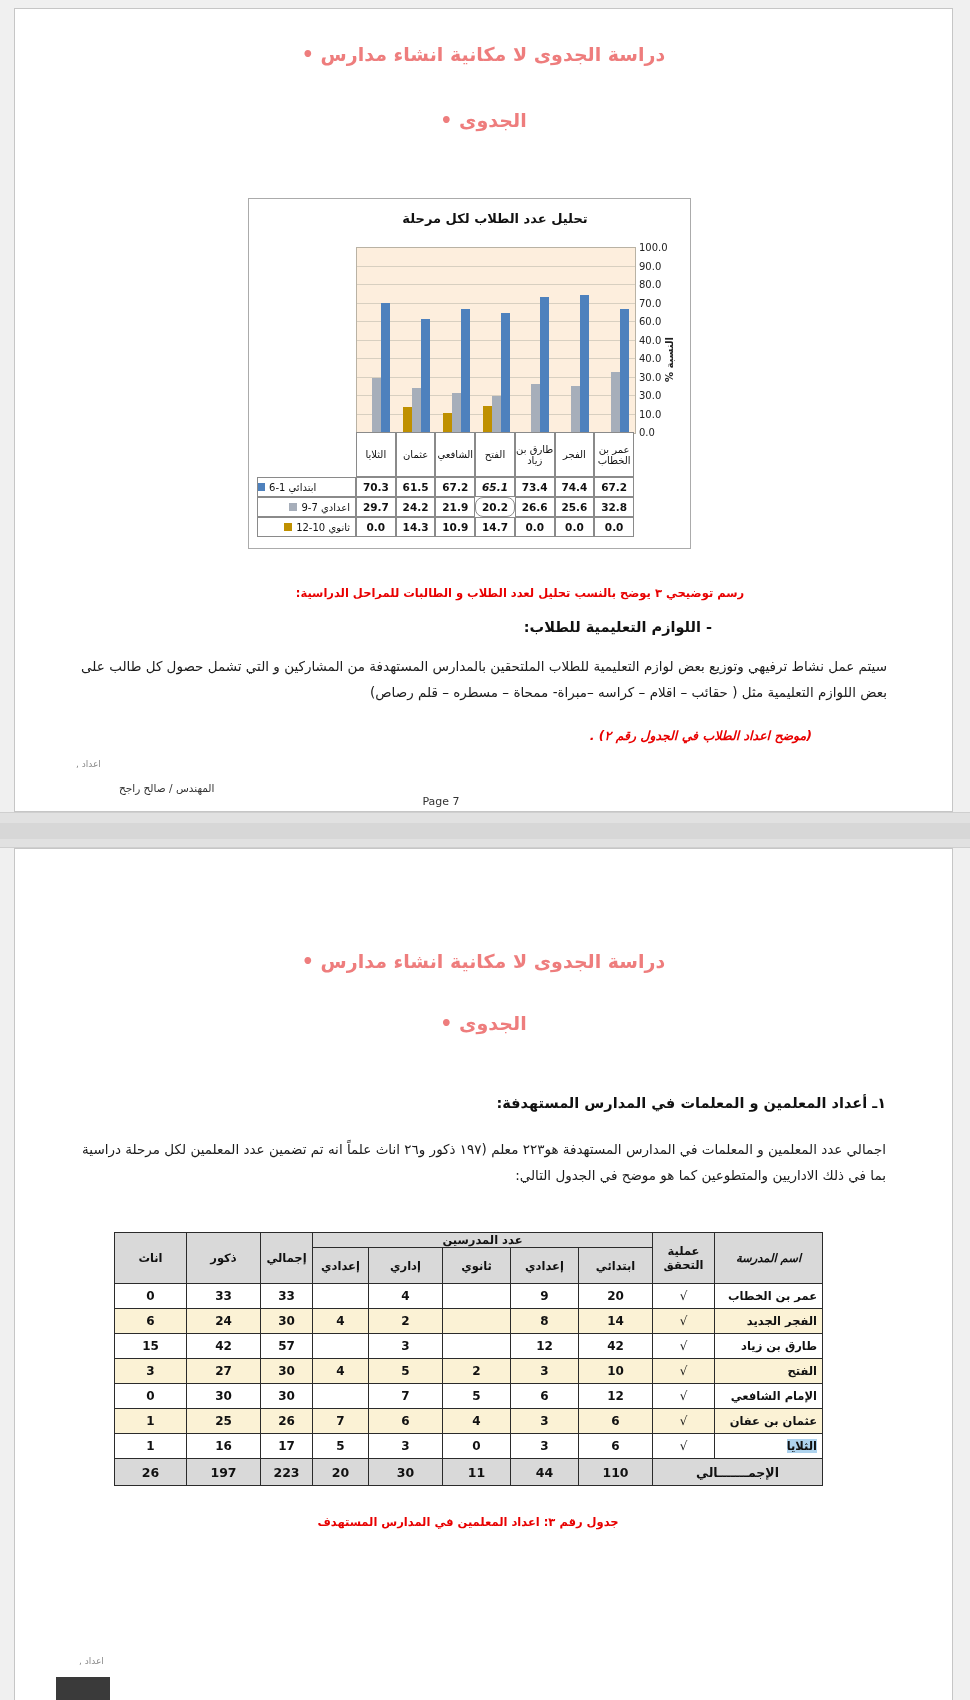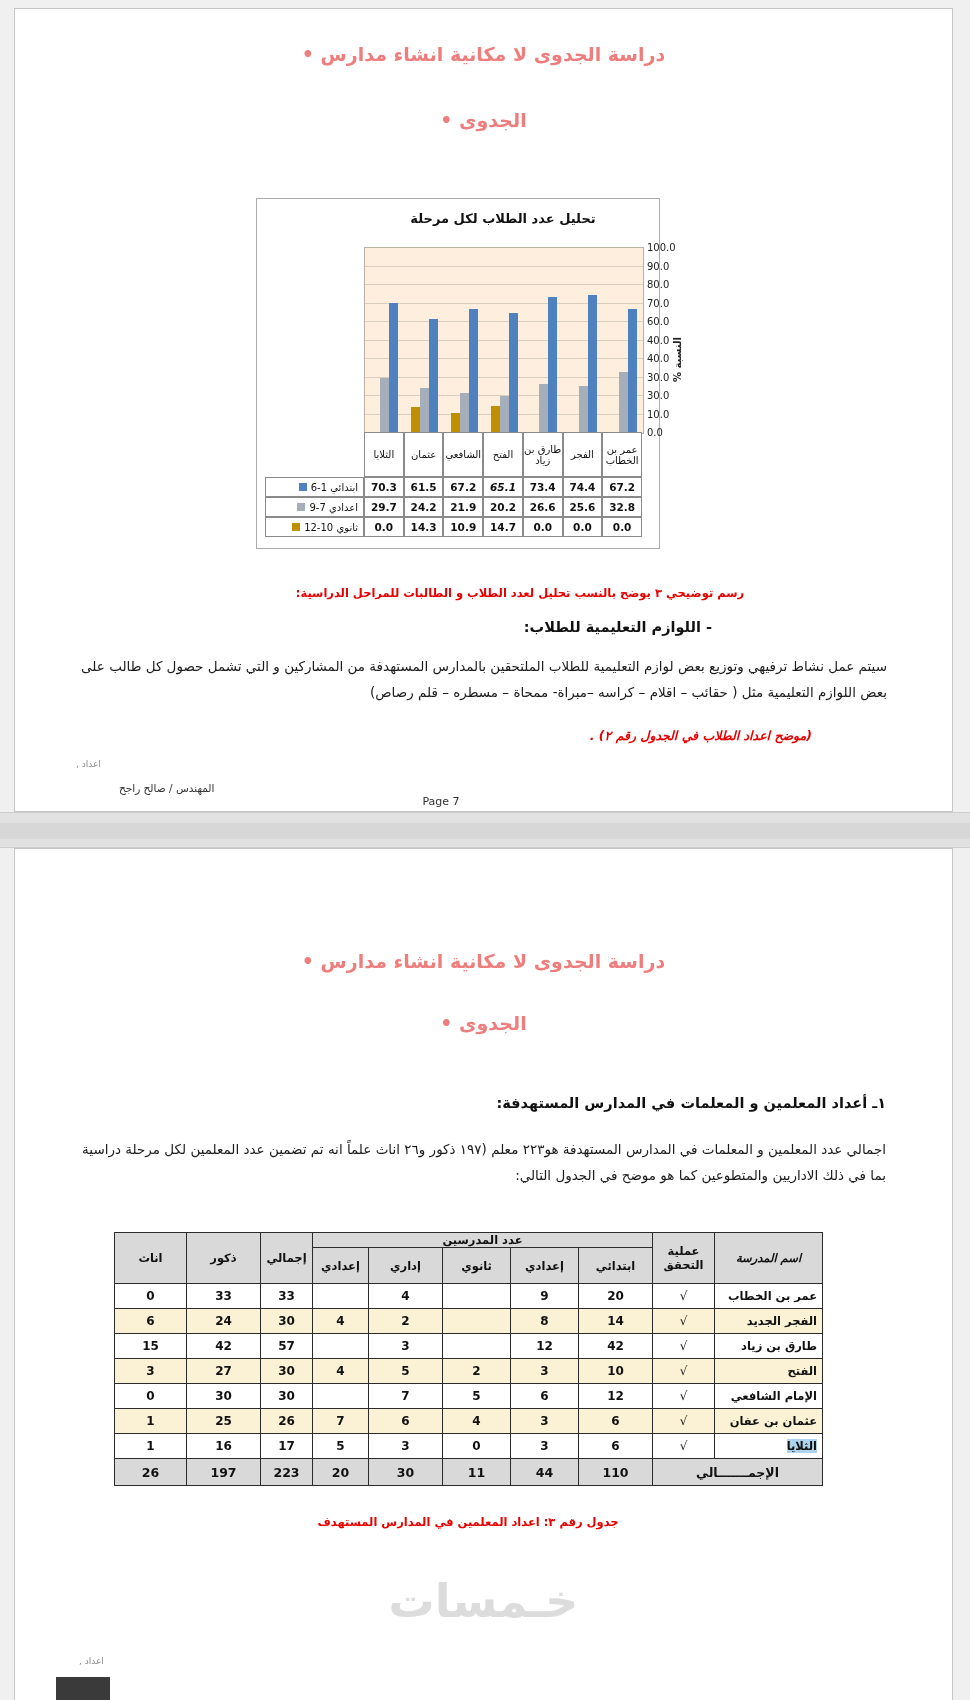--- a/index.html
+++ b/index.html
@@ -34,21 +34,21 @@
   }
   .red-note{
     position:absolute;color:#e80000;font-weight:bold;font-style:italic;font-size:12.5px;direction:rtl;text-align:right;
   }
   .tiny-footer{position:absolute;color:#8a8a8a;font-size:9px;direction:rtl;}
   .footer-author{position:absolute;color:#333;font-size:10.5px;direction:rtl;}
   .footer-page{position:absolute;color:#333;font-size:11px;text-align:center;}
 
   
   #chartbox{
-    position:absolute;left:241px;top:189px;width:404px;height:351px;
+    position:absolute;left:233px;top:189px;width:443px;height:351px;
     background:#fff;border:1px solid #ababab;box-sizing:border-box;
   }
   #chart-title{
     position:absolute;left:107px;top:12px;width:278px;text-align:center;
     font-weight:bold;font-size:13px;color:#111;direction:rtl;
   }
   #plot{
     position:absolute;left:107px;top:48px;width:278px;height:185px;
     background:#fdeedd;border:1px solid #b9b2a4;box-sizing:content-box;
   }
@@ -145,39 +145,39 @@
       </div>
     <div id="yaxis-title">النسبة %</div>
     <div id="chart-table">
         <div class="ct-cell " style="left: 99px; top: 0px; width: 39.7143px; height: 45px;">الثلايا</div>
         <div class="ct-cell " style="left: 138.714px; top: 0px; width: 39.7143px; height: 45px;">عثمان</div>
         <div class="ct-cell " style="left: 178.429px; top: 0px; width: 39.7143px; height: 45px;">الشافعي</div>
         <div class="ct-cell " style="left: 218.143px; top: 0px; width: 39.7143px; height: 45px;">الفتح</div>
         <div class="ct-cell " style="left: 257.857px; top: 0px; width: 39.7143px; height: 45px;">طارق بن زياد</div>
         <div class="ct-cell " style="left: 297.571px; top: 0px; width: 39.7143px; height: 45px;">الفجر</div>
         <div class="ct-cell " style="left: 337.286px; top: 0px; width: 39.7143px; height: 45px;">عمر بن الخطاب</div>
-        <div class="ct-cell ct-legend" style="left: 0px; top: 45px; width: 99px; height: 20px;">
+        <div class="ct-cell ct-legend" style="left: 0px; top: 45px; width: 99px; height: 20px; justify-content: flex-end;">
           <span>ابتدائي 1-6</span>
           <span class="legend-key" style="background: rgb(78, 129, 189);"></span>
         </div>
         <div class="ct-cell ct-val" style="left: 99px; top: 45px; width: 39.7143px; height: 20px;">70.3</div>
         <div class="ct-cell ct-val" style="left: 138.714px; top: 45px; width: 39.7143px; height: 20px;">61.5</div>
         <div class="ct-cell ct-val" style="left: 178.429px; top: 45px; width: 39.7143px; height: 20px;">67.2</div>
         <div class="ct-cell ct-val" style="left: 218.143px; top: 45px; width: 39.7143px; height: 20px; font-style: italic;">65.1</div>
         <div class="ct-cell ct-val" style="left: 257.857px; top: 45px; width: 39.7143px; height: 20px;">73.4</div>
         <div class="ct-cell ct-val" style="left: 297.571px; top: 45px; width: 39.7143px; height: 20px;">74.4</div>
         <div class="ct-cell ct-val" style="left: 337.286px; top: 45px; width: 39.7143px; height: 20px;">67.2</div>
         <div class="ct-cell ct-legend" style="left: 0px; top: 65px; width: 99px; height: 20px;">
           <span>اعدادي 7-9</span>
           <span class="legend-key" style="background: rgb(166, 174, 186);"></span>
         </div>
         <div class="ct-cell ct-val" style="left: 99px; top: 65px; width: 39.7143px; height: 20px;">29.7</div>
         <div class="ct-cell ct-val" style="left: 138.714px; top: 65px; width: 39.7143px; height: 20px;">24.2</div>
         <div class="ct-cell ct-val" style="left: 178.429px; top: 65px; width: 39.7143px; height: 20px;">21.9</div>
-        <div class="ct-cell ct-val" style="left: 218.143px; top: 65px; width: 39.7143px; height: 20px;">20.2</div>
+        <div class="ct-cell ct-val" style="left: 218.143px; top: 65px; width: 39.7143px; height: 20px; border-radius: 8px;">20.2</div>
         <div class="ct-cell ct-val" style="left: 257.857px; top: 65px; width: 39.7143px; height: 20px;">26.6</div>
         <div class="ct-cell ct-val" style="left: 297.571px; top: 65px; width: 39.7143px; height: 20px;">25.6</div>
         <div class="ct-cell ct-val" style="left: 337.286px; top: 65px; width: 39.7143px; height: 20px;">32.8</div>
         <div class="ct-cell ct-legend" style="left: 0px; top: 85px; width: 99px; height: 20px;">
           <span>ثانوي 10-12</span>
           <span class="legend-key" style="background: rgb(191, 144, 0);"></span>
         </div>
         <div class="ct-cell ct-val" style="left: 99px; top: 85px; width: 39.7143px; height: 20px;">0.0</div>
         <div class="ct-cell ct-val" style="left: 138.714px; top: 85px; width: 39.7143px; height: 20px;">14.3</div>
         <div class="ct-cell ct-val" style="left: 178.429px; top: 85px; width: 39.7143px; height: 20px;">10.9</div>
@@ -333,16 +333,15 @@
           <td>11</td>
           <td>44</td>
           <td>110</td>
           <td colspan="2">الإجمـــــــالي</td>
         </tr>
       </tbody>
     </table>
 
   <div class="red-caption" style="top:666px;left:78px;width:750px;">جدول رقم ٣: اعداد المعلمين في المدارس المستهدف</div>
 
-  <div id="watermark" style="top:725px;">خـمسات</div>
   <div class="tiny-footer" style="left:64px;top:807px;">اعداد ,</div>
   <div id="cutoff-box"></div>
 </div>
 
 </body></html>

